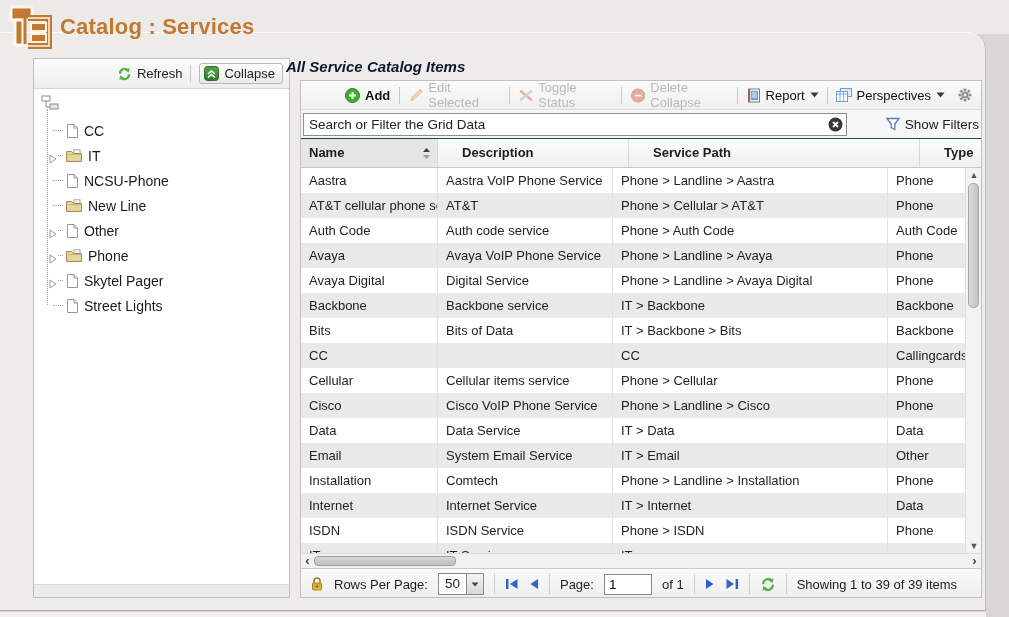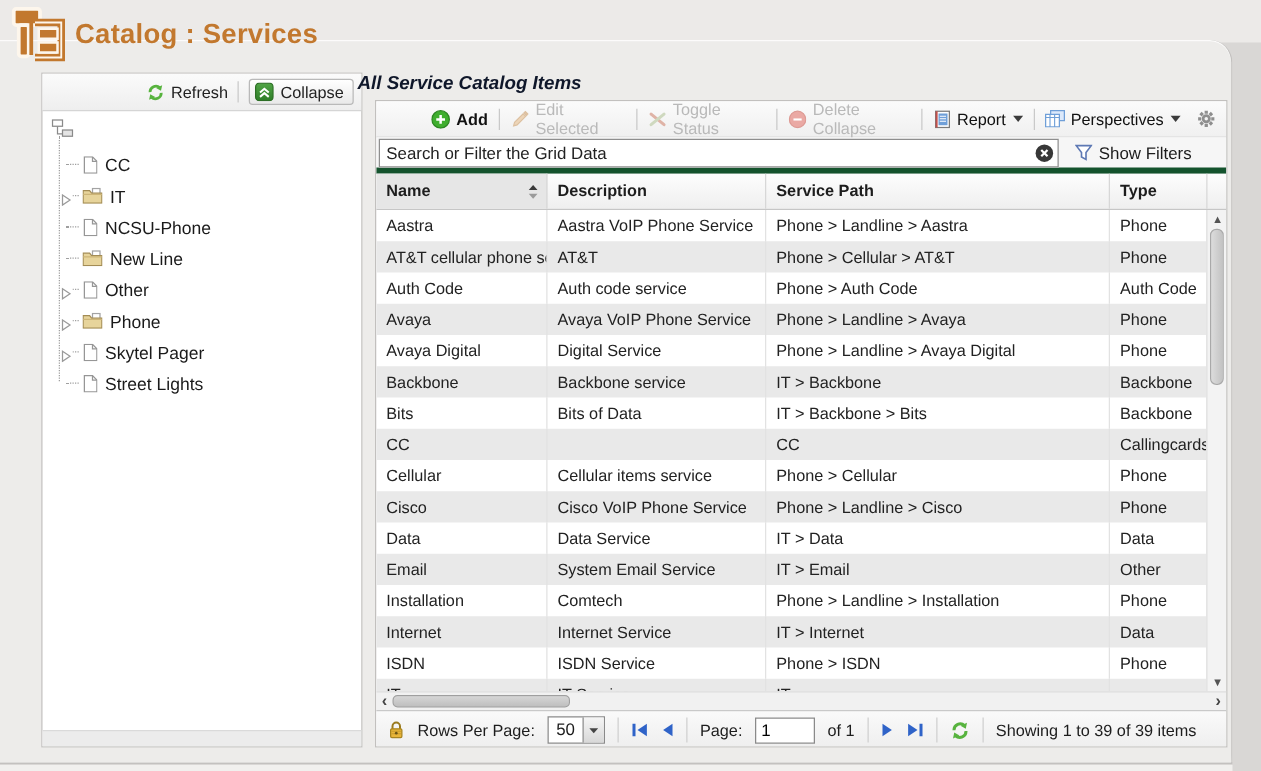--- a/index.html
+++ b/index.html
@@ -47,31 +47,31 @@
                 border:1px solid #c2c0be; display:flex; flex-direction:column; overflow:hidden; }
 
   #grid-toolbar { height:29px; flex:0 0 29px; background:linear-gradient(#fbfbfb,#f0f0f0); border-bottom:1px solid #ddd;
                   display:flex; align-items:center; padding:4px 8px; font-size:13px; }
   .tb-left { display:flex; align-items:center; gap:9px; margin-left:36px; }
   .tb-right { display:flex; align-items:center; gap:8px; margin-left:auto; }
   .tb-btn { display:flex; align-items:center; gap:5px; cursor:pointer; color:#111; font-weight:bold; }
   .tb-btn.plain { font-weight:normal; }
   .tb-btn.disabled { color:#b9b9b9; cursor:default; font-weight:normal; }
 
-  #search-row { height:29px; flex:0 0 29px; background:#f6f6f6; border-bottom:5px solid #14532d;
-                display:flex; align-items:center; padding:0 2px; }
+  #search-row { height:29px; flex:0 0 29px; background:#f6f6f6; border-bottom:1px solid #14532d;
+                display:flex; align-items:center; padding:0 2px;justify-content:space-between; }
   #search-box { position:relative; width:544px; height:23px; }
   #search-input { width:100%; height:100%; border:1px solid #8e8e8e; font-family:inherit; font-size:13.5px;
                   color:#222; padding:0 24px 0 5px; outline:none; background:#fff; }
   #search-clear { position:absolute; right:4px; top:4px; cursor:pointer; line-height:0; }
   #show-filters { display:flex; align-items:center; gap:5px; margin-left:13px; font-size:13.5px; color:#1c1c1c; cursor:pointer; }
 
   #header-row { height:29px; flex:0 0 29px; display:grid; grid-template-columns:137px 175px 275px 78px 1fr;
                 background:linear-gradient(#fdfdfd,#efefef); border-bottom:1px solid #c6c6c6;
-                font-size:13px; font-weight:bold; color:#1d1d1d; }
+                font-size:13px; font-weight:bold; color:#1d1d1d;gap:16px; }
   .hcell { line-height:28px; padding-left:8px; border-right:1px solid #d7d7d7; position:relative; white-space:nowrap; overflow:hidden; }
   .hcell.sorted { background:#e6e6e6; }
   .hcell:last-child { border-right:none; }
   #sort-indicator { position:absolute; right:6px; top:8px; }
 
   #grid-body { position:relative; height:385px; flex:0 0 385px; overflow:hidden; }
   #grid-rows { position:absolute; left:0; top:0; width:665px; }
   .grow { display:grid; grid-template-columns:137px 175px 275px 78px; height:25px; cursor:pointer; }
   .grow:nth-child(even) { background:#e9e9e9; }
   .gcell { line-height:25px; padding-left:8px; font-size:13px; color:#222; border-right:1px solid #e2e2e2;

